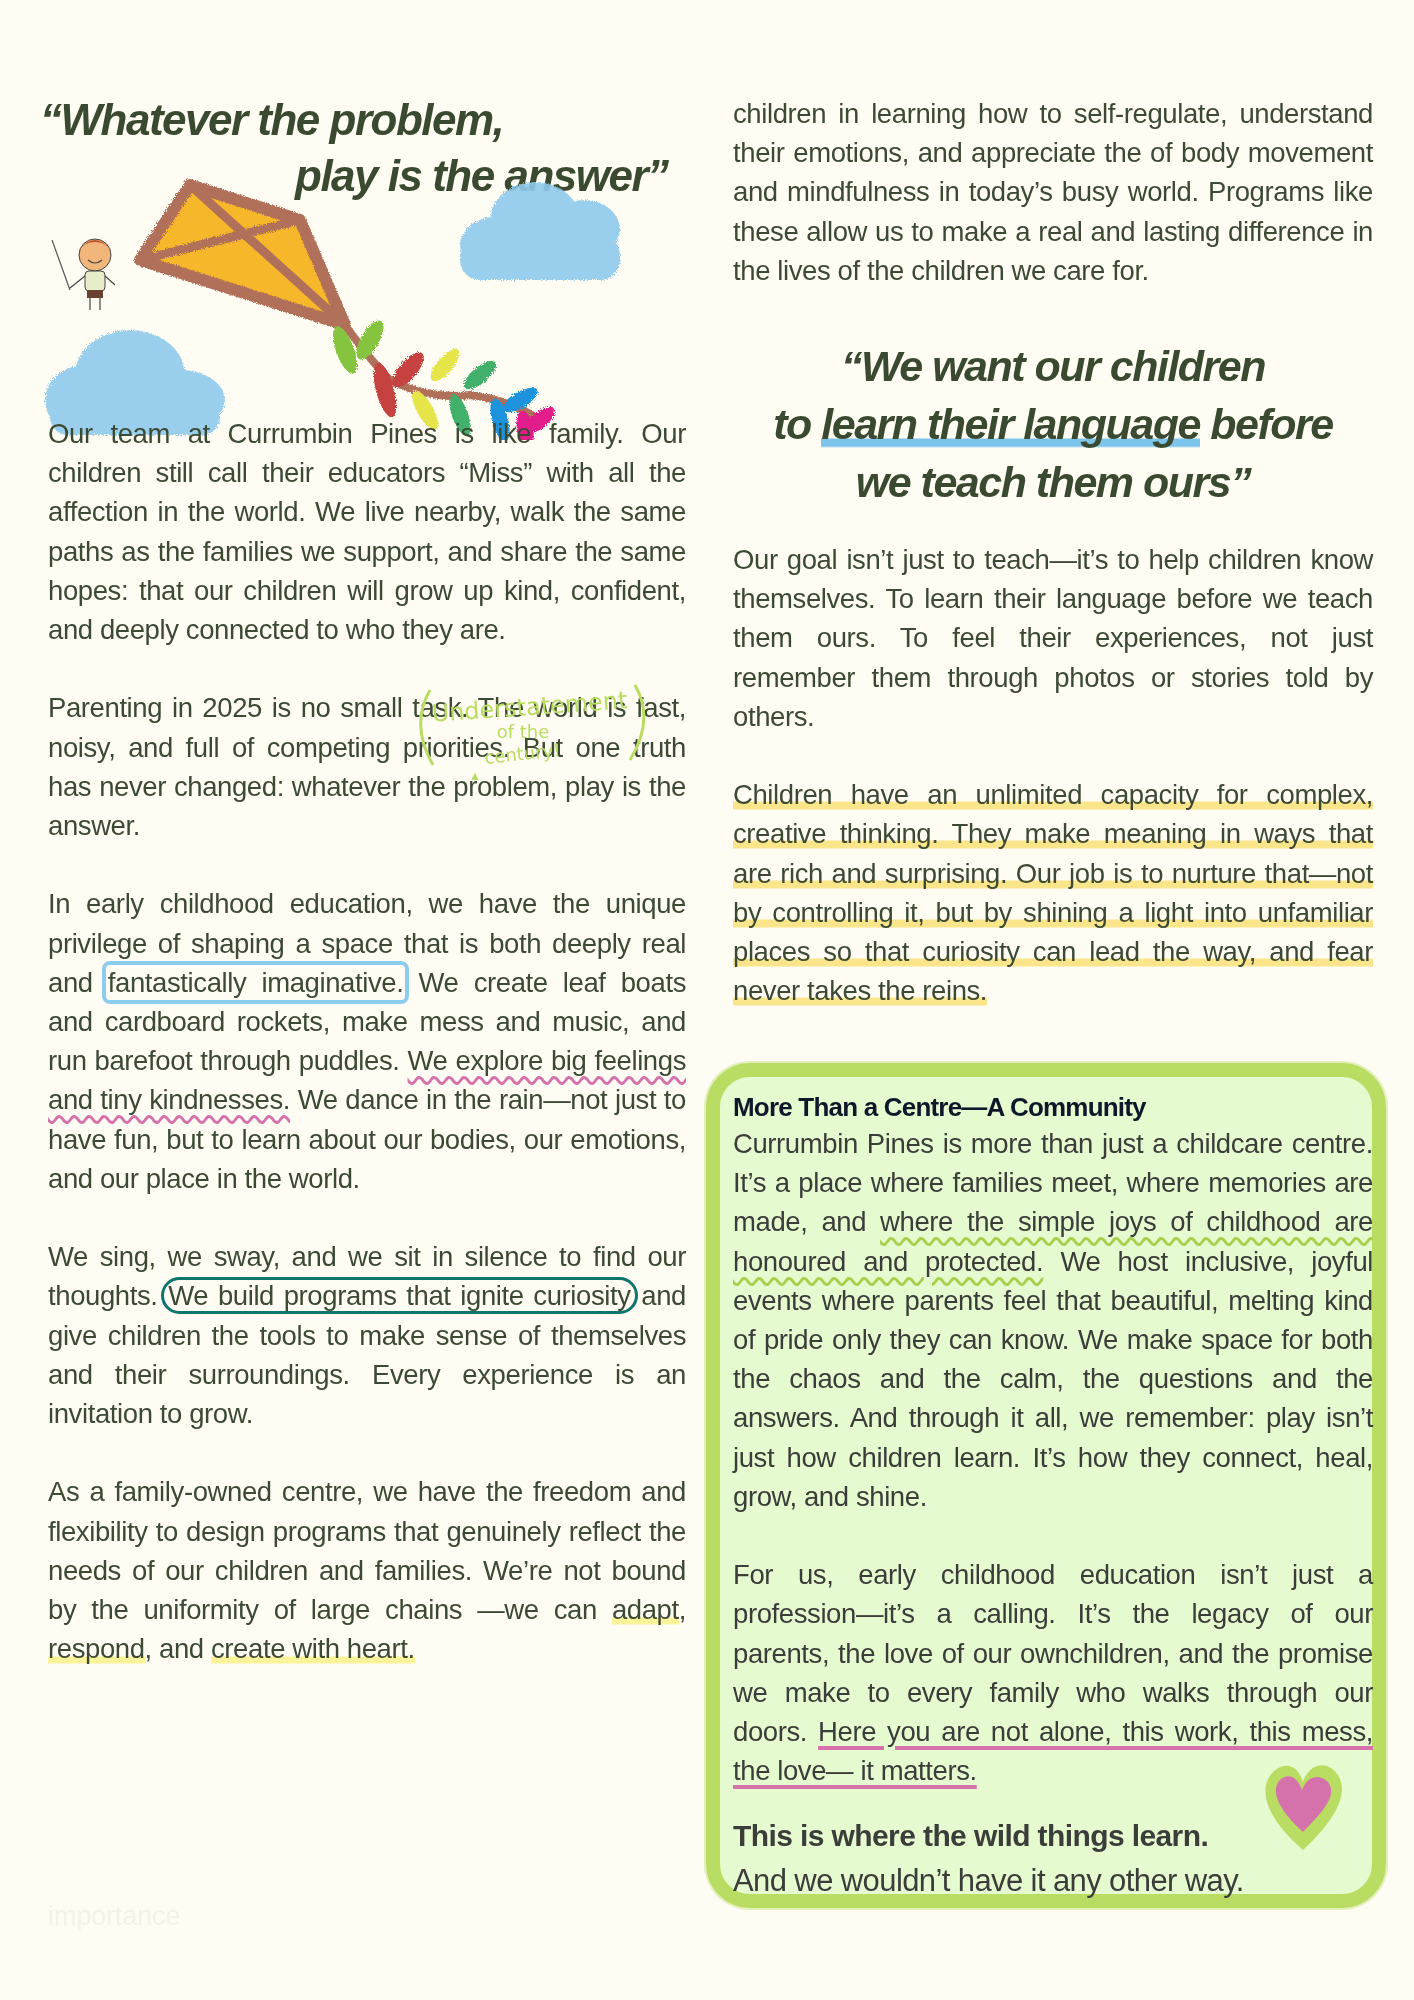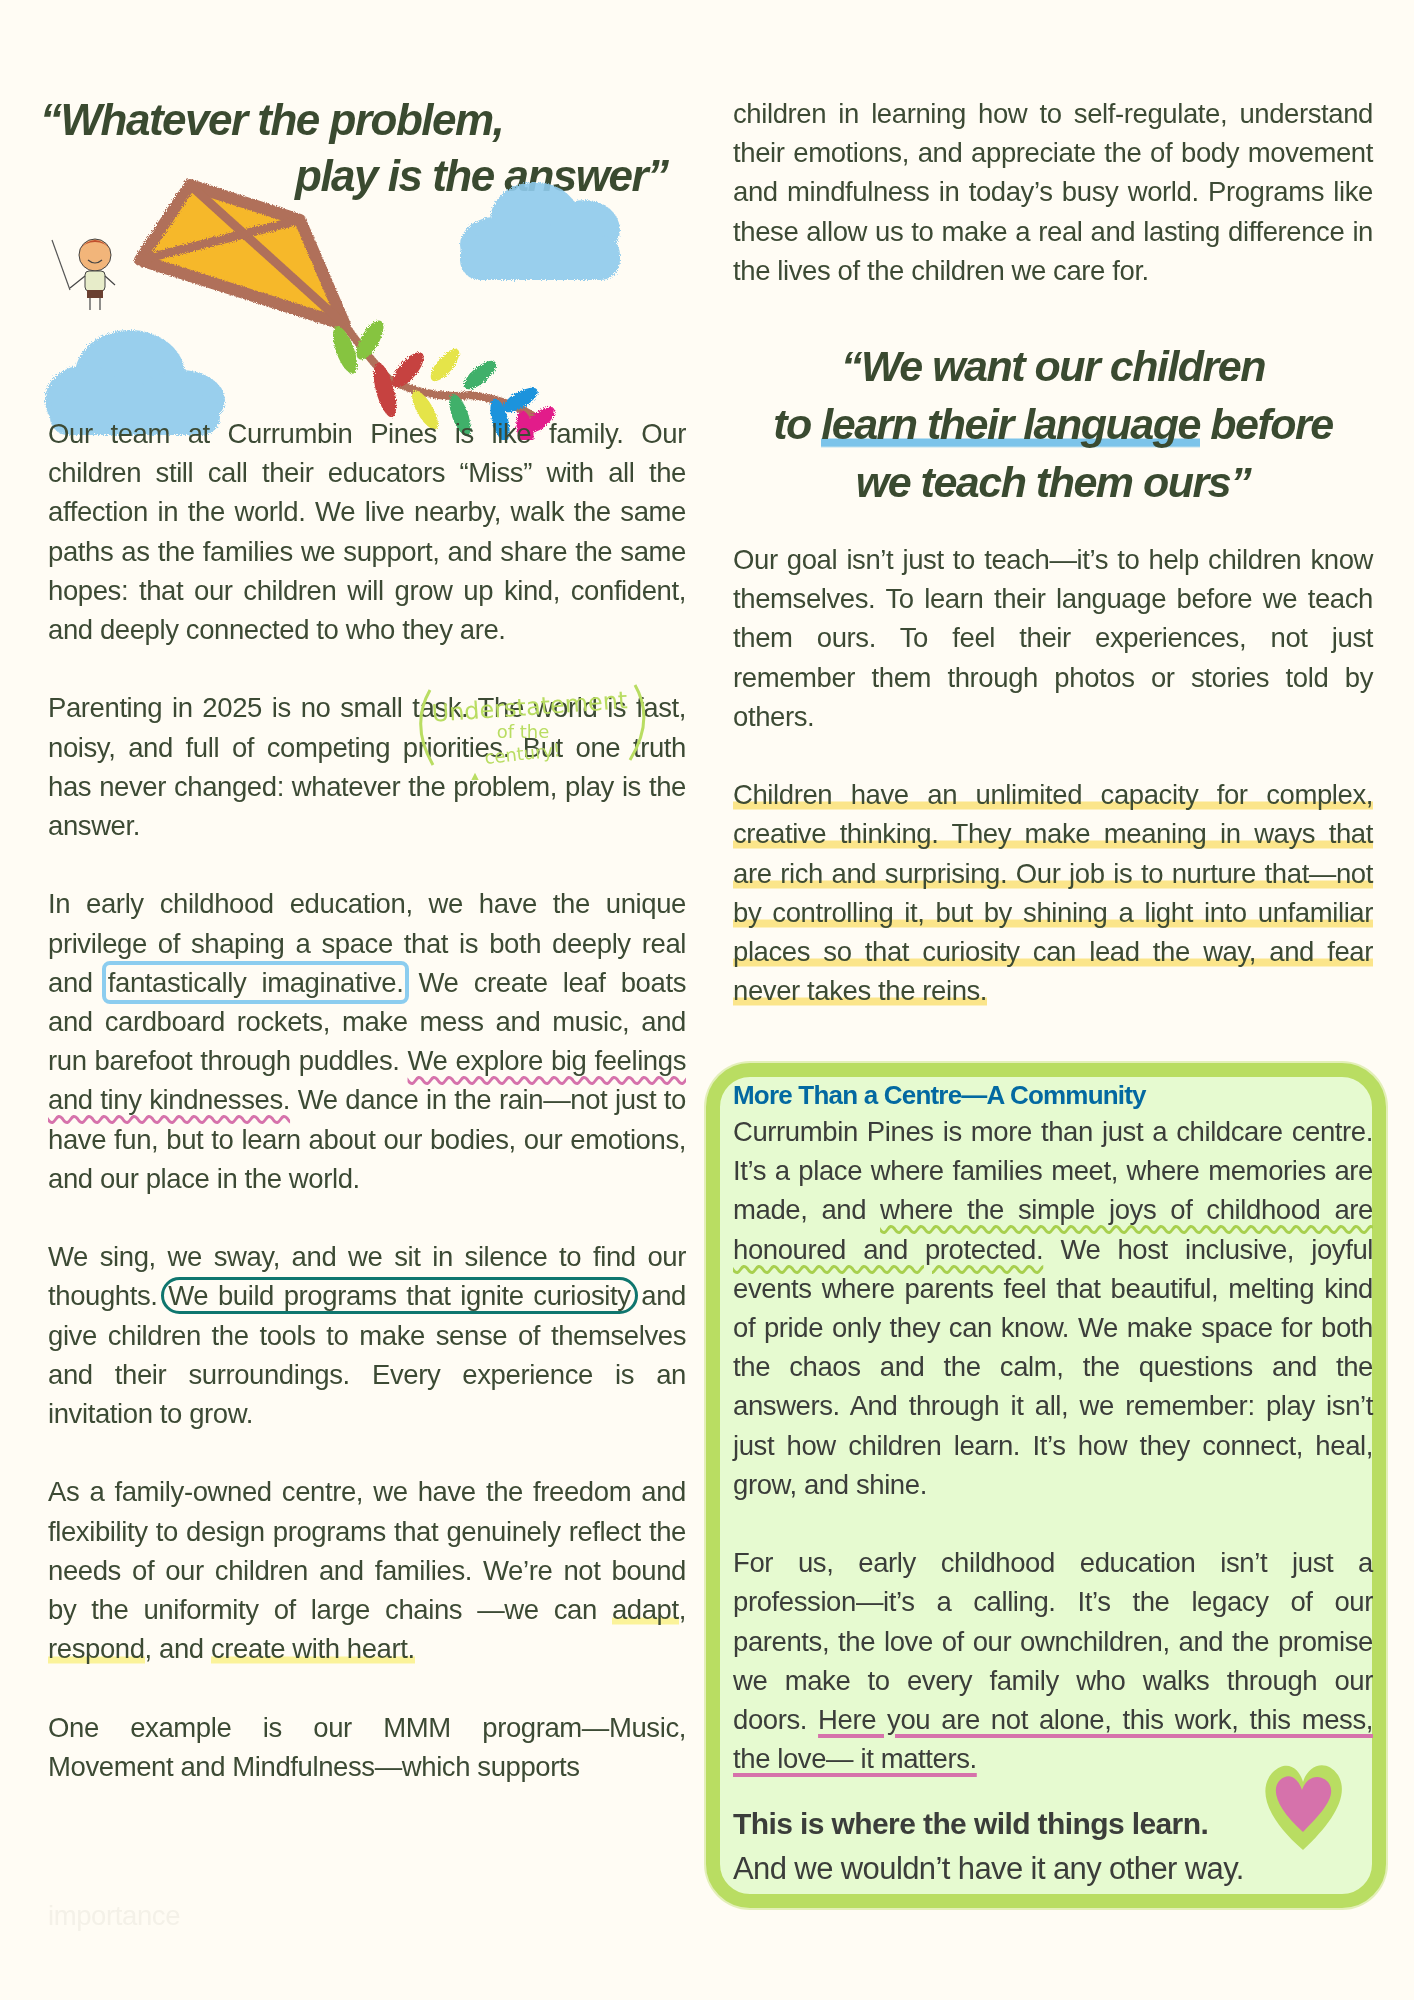--- a/index.html
+++ b/index.html
@@ -98,21 +98,21 @@
     position: absolute; left: 706px; top: 1063px; width: 680px; height: 845px;
     background: #e6fad0;
     border: 14px solid #b9dd62;
     border-radius: 44px;
     box-shadow: 0 0 0 2px rgba(185,221,98,0.4);
   }
   .community-inner {
     position: absolute; left: 733px; top: 1075px; width: 640px;
     color: #3b3d3a;
   }
-  .community-inner .section-heading { color: #0369a1; margin-top: 3px; }
+  .community-inner .section-heading { color: #0f172a; margin-top: 15px; }
   .community-inner .body-text { color: #3b3d3a; }
   .closing-bold {
     font-weight: bold; font-size: 30px; letter-spacing: -0.6px;
     line-height: 44px; color: #3b3d3a; margin-top: -16px;
   }
   .closing-regular {
     font-size: 31px; letter-spacing: -0.6px; line-height: 46px; color: #3b3d3a;
   }
   .heart { position: absolute; left: 1258px; top: 1750px; width: 90px; height: 110px; }
 
@@ -192,21 +192,20 @@
       <p>Parenting in 2025 is no small task. The world is fast, noisy, and full of competing priorities. But one truth has never changed: whatever the problem, play is the answer.</p>
       <p>
         <span>In early childhood education, we have the unique privilege of shaping a space that is both deeply real and </span><span class="box-blue">fantastically imaginative.</span><span> We create leaf boats and cardboard rockets, make mess and music, and run barefoot through puddles. </span><span class="underline-wavy-pink">We explore big feelings and tiny kindnesses.</span><span> We dance in the rain—not just to have fun, but to learn about our bodies, our emotions, and our place in the world.</span>
       </p>
       <p>
         <span>We sing, we sway, and we sit in silence to find our thoughts. </span><span class="oval-salmon">We build programs that ignite curiosity</span><span> and give children the tools to make sense of themselves and their surroundings. Every experience is an invitation to grow.</span>
       </p>
       <p>
         <span>As a family-owned centre, we have the freedom and flexibility to design programs that genuinely reflect the needs of our children and families. We’re not bound by the uniformity of large chains —we can </span><span class="mark-yellow-light">adapt</span><span>, </span><span class="mark-yellow-light">respond</span><span>, and </span><span class="mark-yellow-light">create with heart.</span>
       </p>
-      <p>One example is our MMM program—Music, Movement and Mindfulness—which supports</p>
     </div>
   </div>
   <div class="faded-word">importance</div>
 
   <svg class="annotation" viewBox="0 0 250 100">
     <path d="M25 10 Q5 45 28 85" stroke="#b9dd62" stroke-width="3" fill="none"></path>
     <path d="M230 5 Q250 40 225 80" stroke="#b9dd62" stroke-width="3" fill="none"></path>
     <text x="125" y="35" text-anchor="middle" font-family="DejaVu Sans, sans-serif" font-size="24" fill="#b9dd62" transform="rotate(-4 125 35)">Understatement</text>
     <text x="118" y="58" text-anchor="middle" font-family="DejaVu Sans, sans-serif" font-size="18" fill="#b9dd62">of the</text>
     <text x="118" y="80" text-anchor="middle" font-family="DejaVu Sans, sans-serif" font-size="18" fill="#b9dd62" transform="rotate(-6 118 80)">century!</text>

